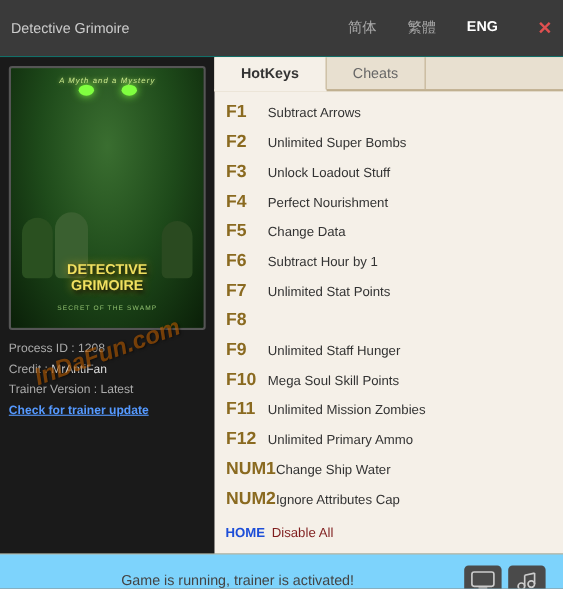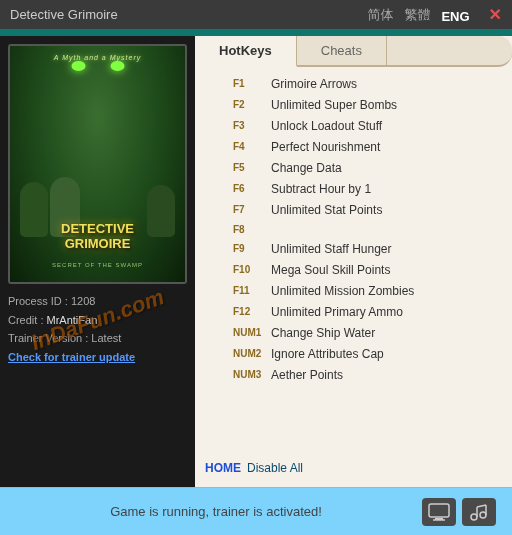--- a/index.html
+++ b/index.html
@@ -10,33 +10,33 @@
       font-family: 'Segoe UI', Arial, sans-serif;
       overflow: hidden;
       position: relative;
     }
 
     
     #titlebar {
       display: flex;
       align-items: center;
       background: #3a3a3a;
-      height: 36px;
+      height: 52px;
       padding: 0 10px;
-      border-bottom: 7px solid #0f766e;
+      border-bottom: 1px solid #0f766e;
     }
     #titlebar-title {
       color: #ccc;
       font-size: 13px;
       flex: 1;
     }
     #lang-area {
       display: flex;
-      align-items: flex-end;
-      gap: 11px;
+      align-items: flex-start;
+      gap: 28px;
     }
     .lang-btn {
       color: #aaa;
       font-size: 13px;
       cursor: pointer;
     }
     .lang-btn.active {
       color: #fff;
       font-weight: bold;
     }
@@ -209,21 +209,20 @@
       background: #f5f0e8;
       display: flex;
       flex-direction: column;
     }
 
     
     #tabs {
       display: flex;
       background: #e8e0d0;
       border-bottom: 2px solid #c0b090;
-      border-radius: 14px;
     }
     .tab {
       padding: 7px 24px;
       font-size: 13px;
       color: #666;
       cursor: pointer;
       border-right: 1px solid #c0b090;
     }
     .tab.active {
       background: #f5f0e8;
@@ -246,41 +245,40 @@
       padding: 1.5px 0;
       font-size: 12px;
       color: #333;
       line-height: 1.5;
     }
 
     .hk-key {
       color: #8a6a20;
       font-weight: bold;
       min-width: 38px;
-      font-size: 10px;
-      margin-left: 28px;
+      font-size: 16px;
     }
 
     .hk-label {
       color: #333;
       font-size: 12px;
     }
 
     .disable-all-row {
       margin-top: 6px;
       padding: 2px 0;
     }
     .hk-key-home {
       color: #1d4ed8;
       font-weight: bold;
       font-size: 12px;
       margin-right: 6px;
     }
     .disable-label {
-      color: #0c4a6e;
+      color: #7f1d1d;
       font-size: 12px;
     }
 
     
     #statusbar {
       height: 48px;
       background: #7dd3fc;
       display: flex;
       align-items: center;
       justify-content: space-between;
@@ -367,21 +365,21 @@
         <span>HotKeys</span>
       </div>
       <div class="tab">
         <span>Cheats</span>
       </div>
     </div>
 
     <div id="hotkey-list">
     <div class="hotkey-row">
           <span class="hk-key">F1</span>
-          <span class="hk-label">Grimoire Arrows</span>
+          <span class="hk-label">Subtract Arrows</span>
         </div>
         <div class="hotkey-row">
           <span class="hk-key">F2</span>
           <span class="hk-label">Unlimited Super Bombs</span>
         </div>
         <div class="hotkey-row">
           <span class="hk-key">F3</span>
           <span class="hk-label">Unlock Loadout Stuff</span>
         </div>
         <div class="hotkey-row">

